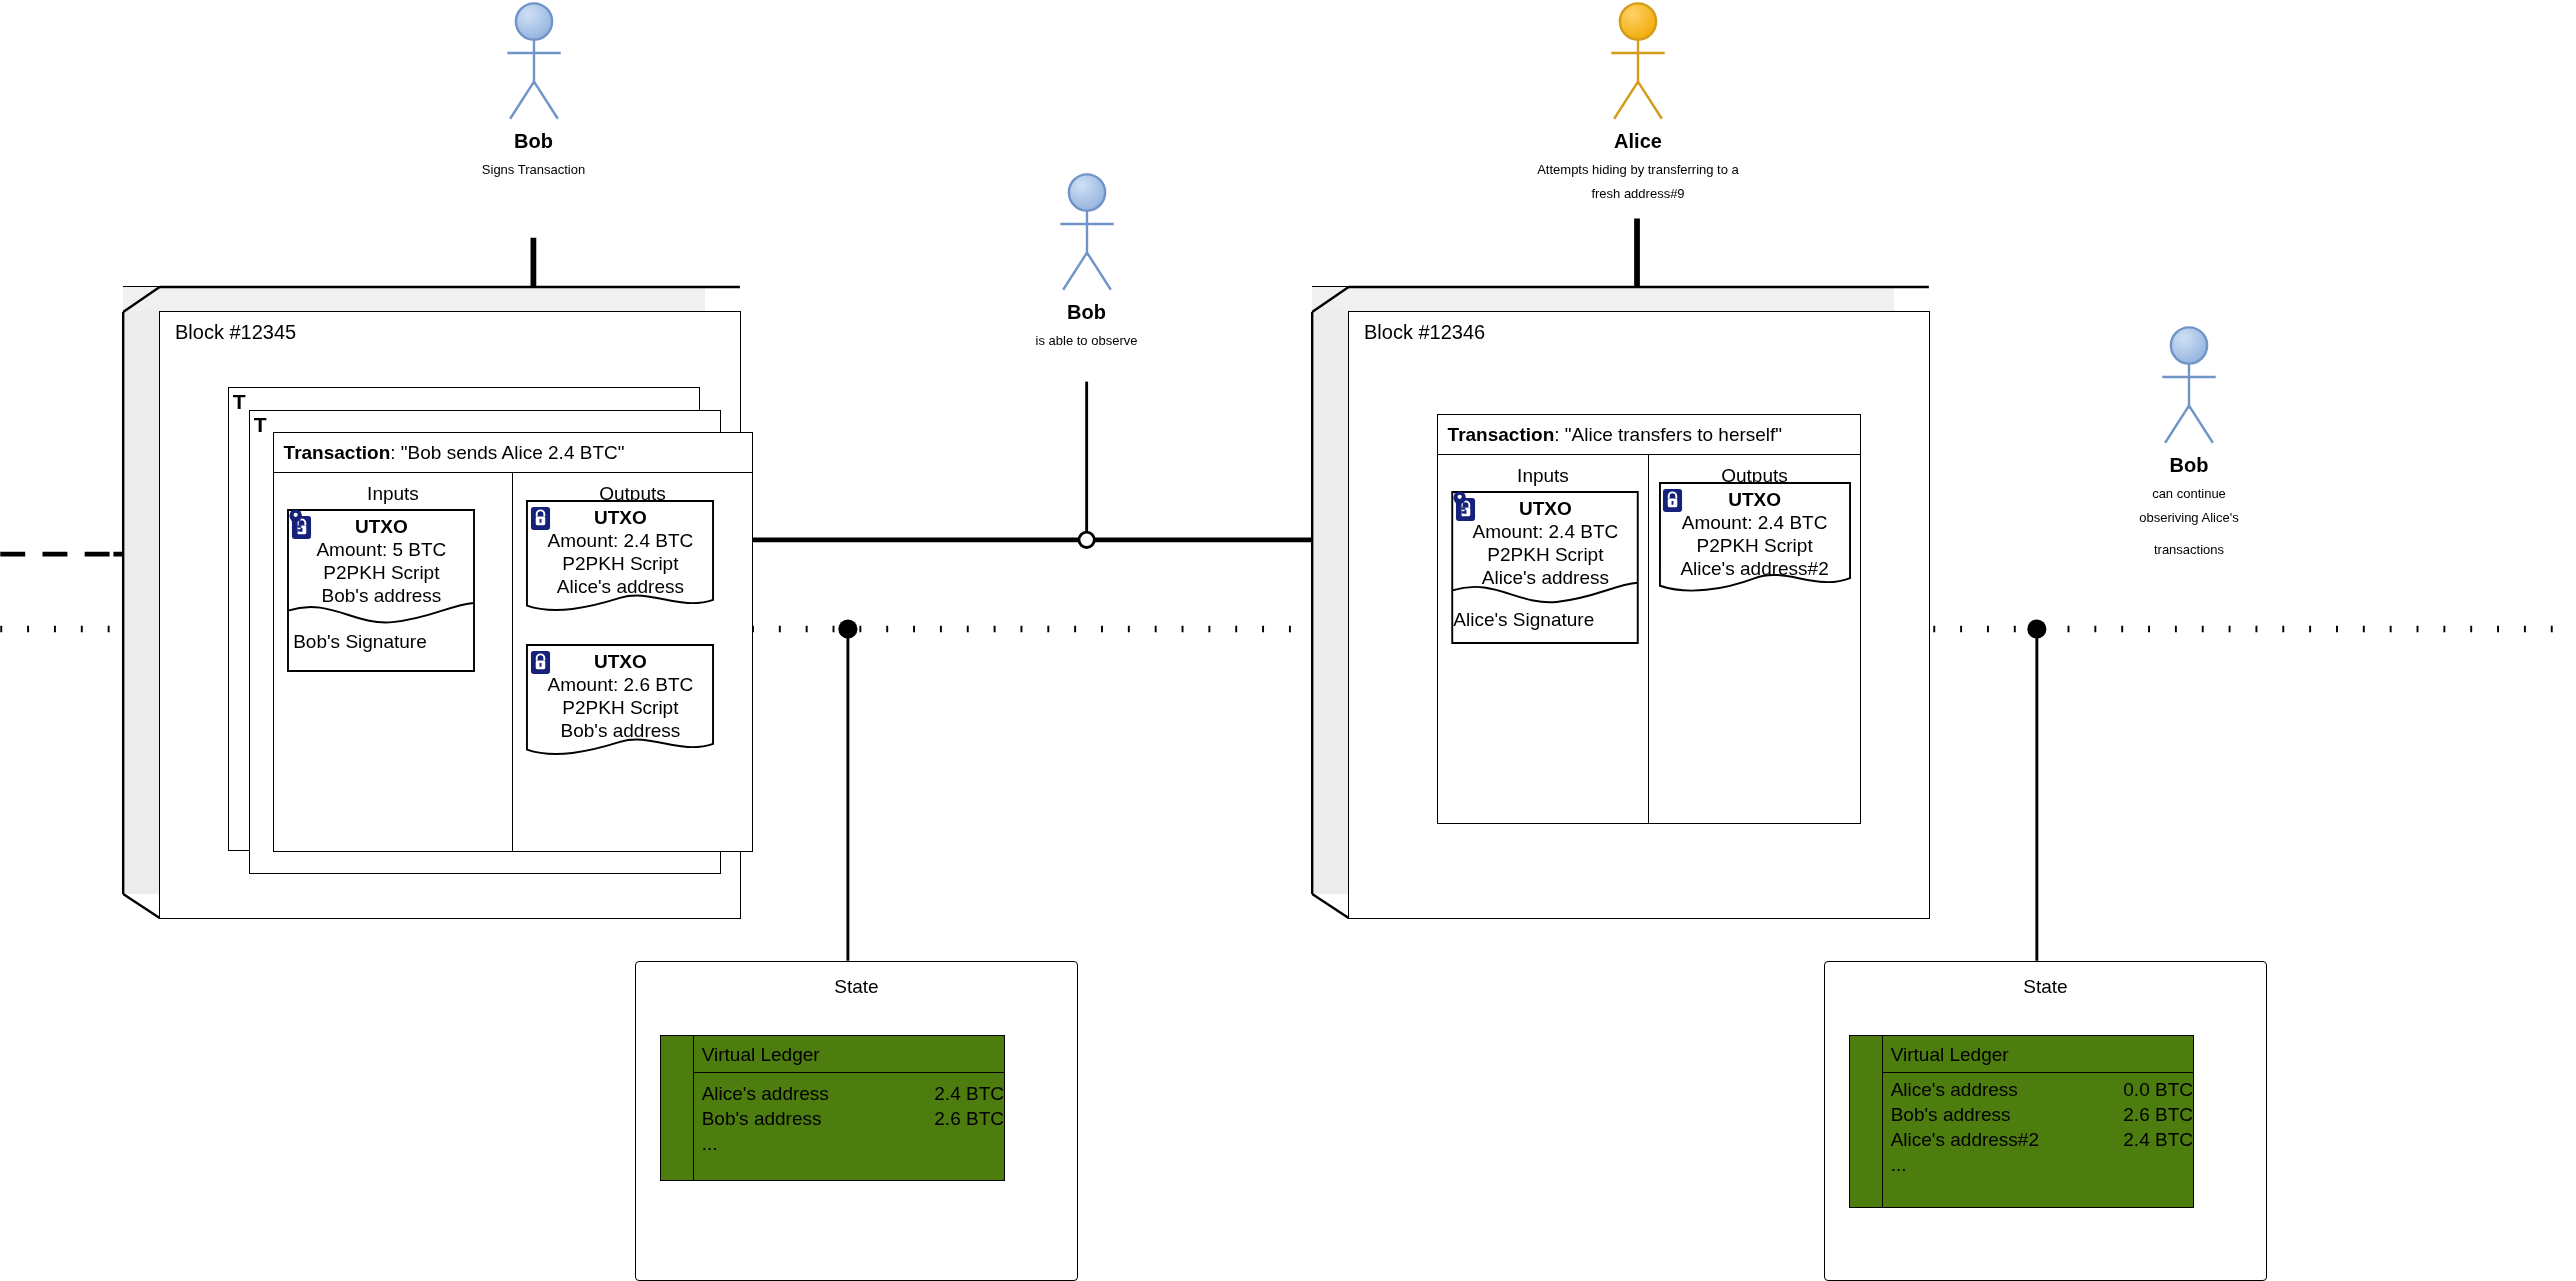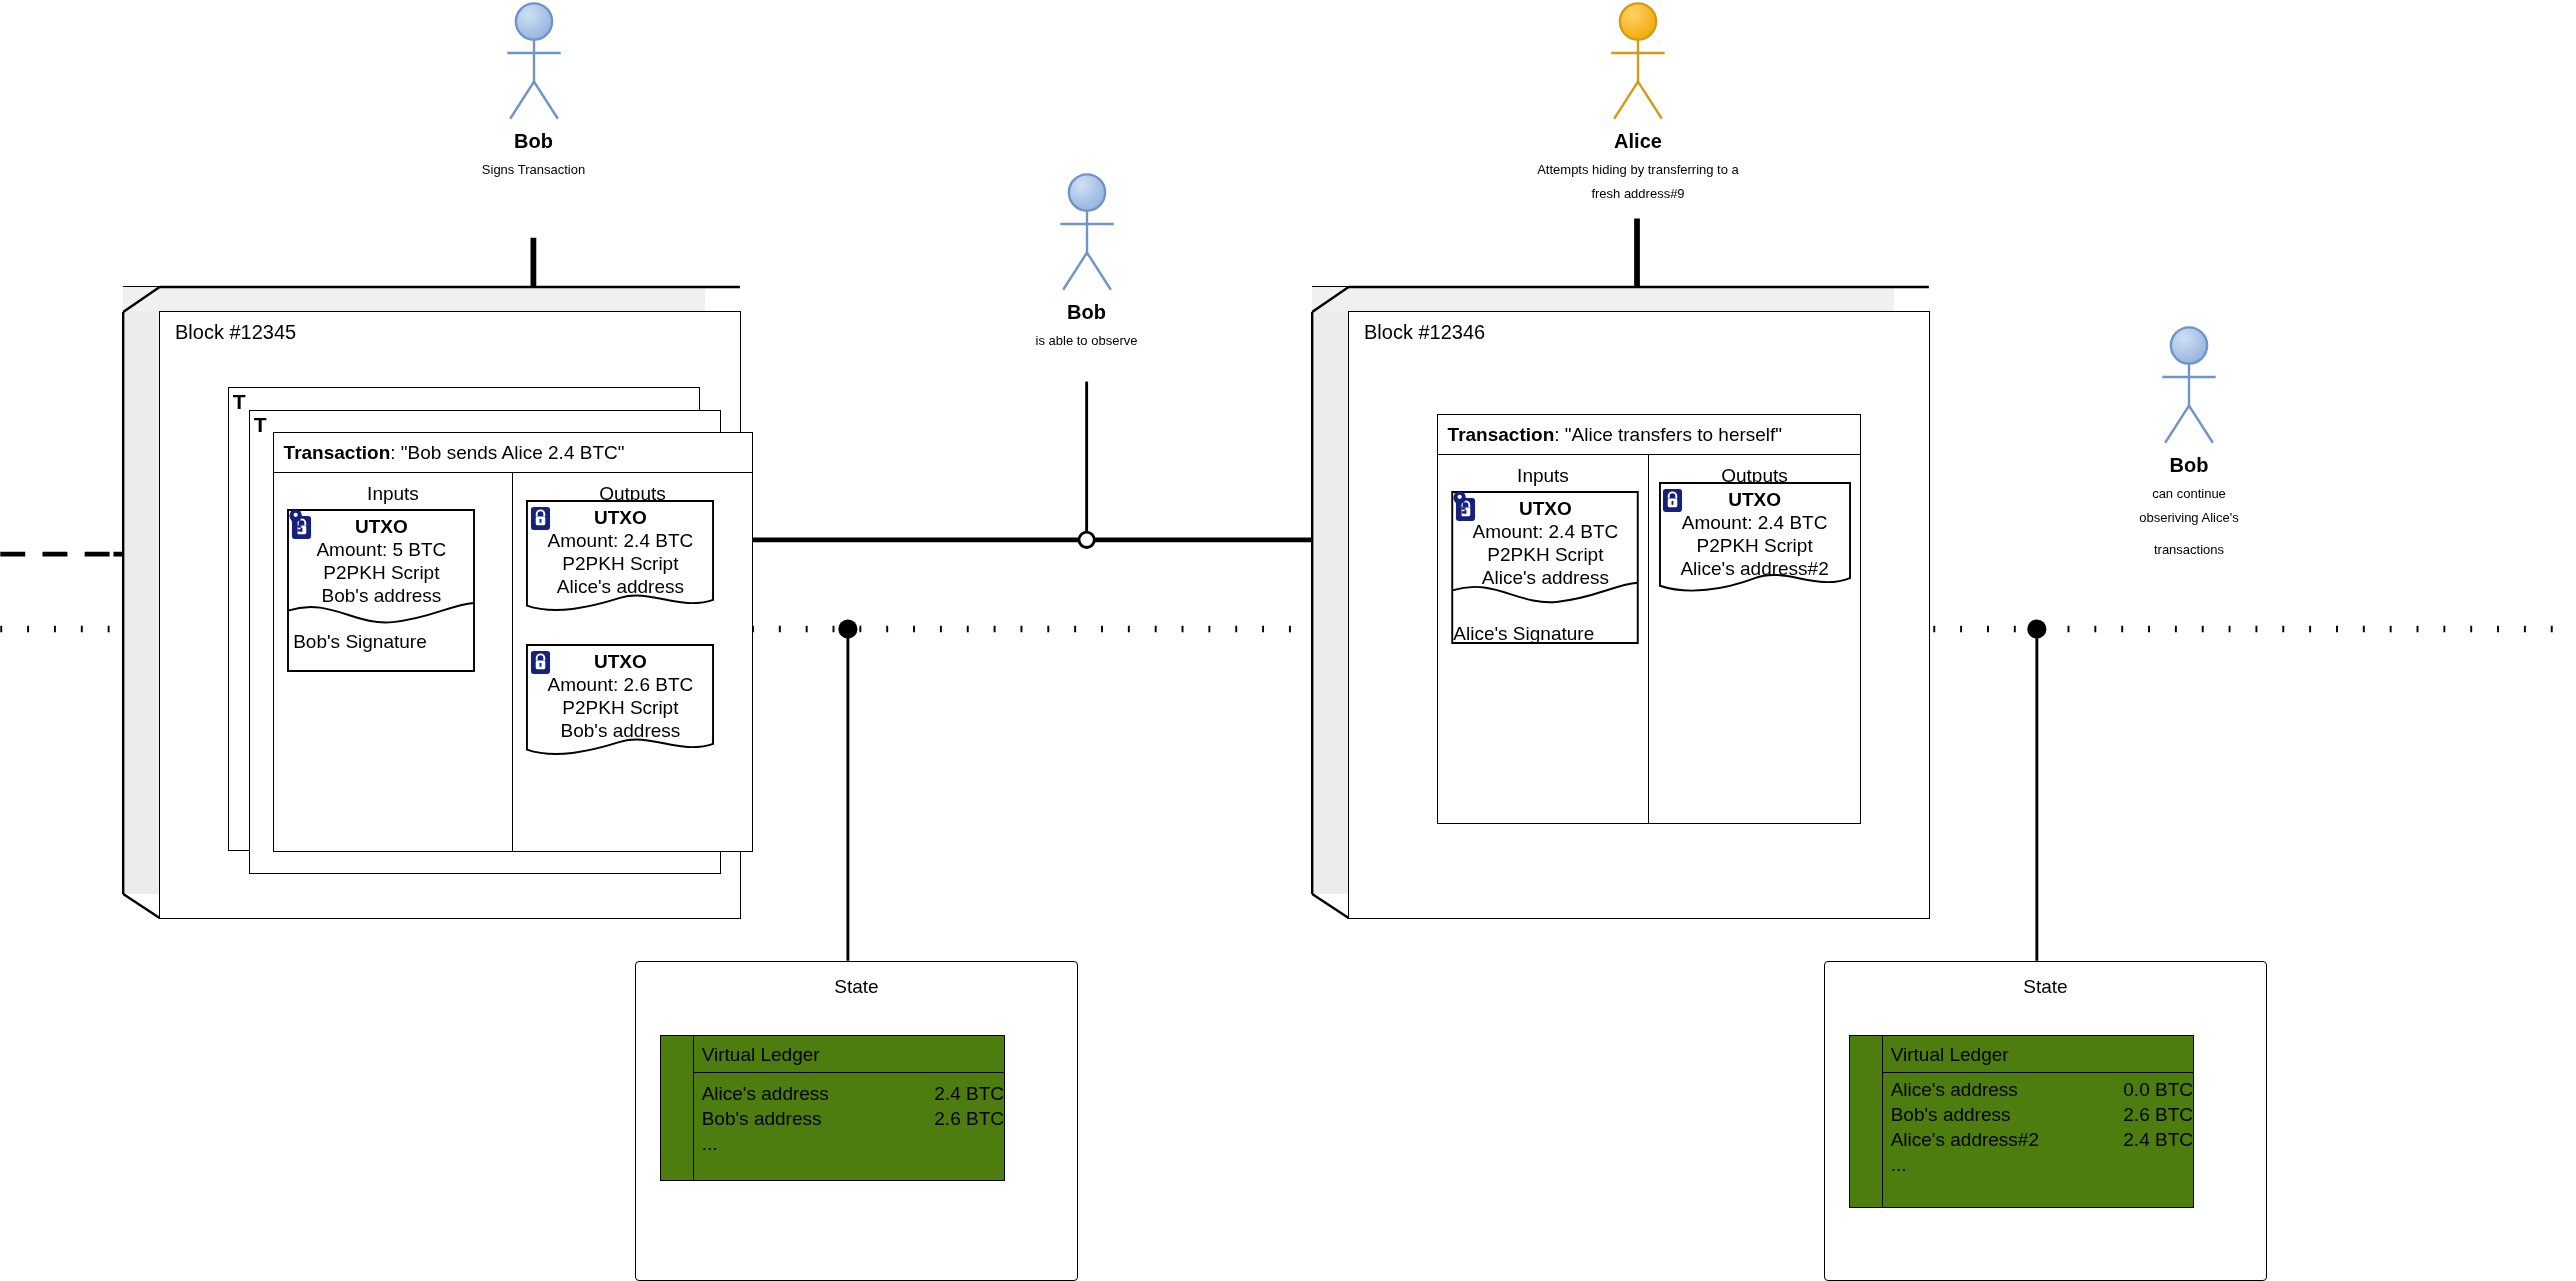--- a/index.html
+++ b/index.html
@@ -367,21 +367,21 @@
             <svg class="lock-ico" style="left:3.8px; top:5.8px;" width="21" height="25" viewBox="0 0 22 26">
               <rect x="1" y="1" width="20" height="24" rx="3" fill="#15217a"></rect>
               <path d="M7,11 L7,8.5 A4,4 0 0 1 15,8.5 L15,11" fill="none" stroke="#fff" stroke-width="2"></path>
               <rect x="6" y="11" width="10" height="9" rx="1.5" fill="#fff"></rect>
               <rect x="10" y="13.5" width="2" height="4" fill="#15217a"></rect>
             </svg>
             <div class="u-title">UTXO</div>
             <div class="u-line">Amount: 2.4 BTC</div>
             <div class="u-line">P2PKH Script</div>
             <div class="u-line">Alice's address</div>
-            <div class="u-sig" style="margin-top:33px; padding-left:1.9px;">
+            <div class="u-sig" style="margin-top:19px; padding-left:1.9px;">
               <svg class="ico" width="17.3" height="27" viewBox="0 0 18 28">
                 <circle cx="9" cy="7" r="6.5" fill="#15217a"></circle>
                 <circle cx="9" cy="6" r="2.2" fill="#fff"></circle>
                 <rect x="7" y="12" width="4" height="15" fill="#15217a"></rect>
                 <rect x="11" y="17" width="4" height="2.4" fill="#15217a"></rect>
                 <rect x="11" y="21" width="4" height="2.4" fill="#15217a"></rect>
               </svg>
               <span>Alice's Signature</span>
             </div>
           </div>

